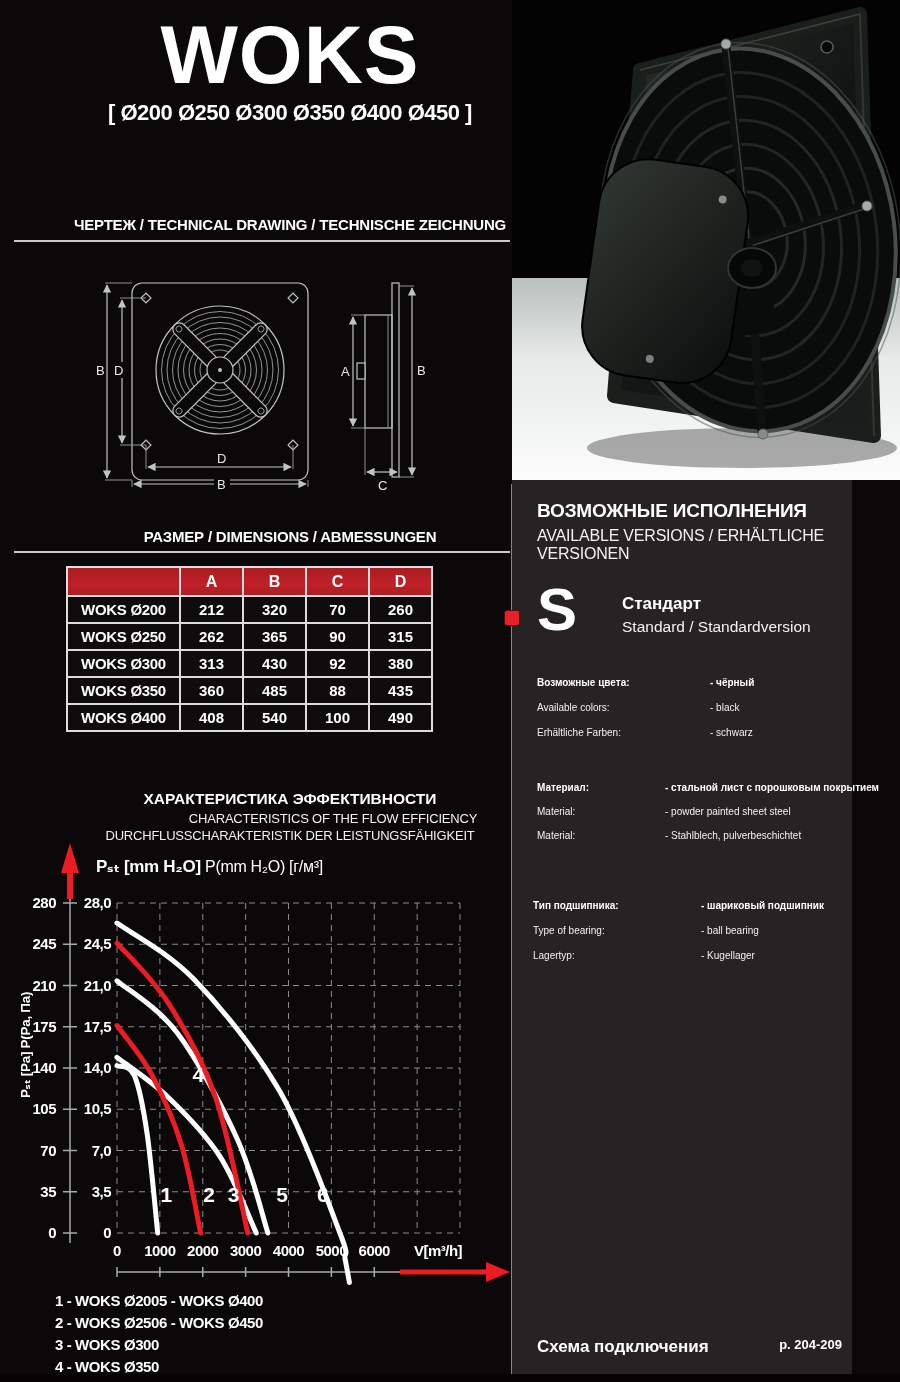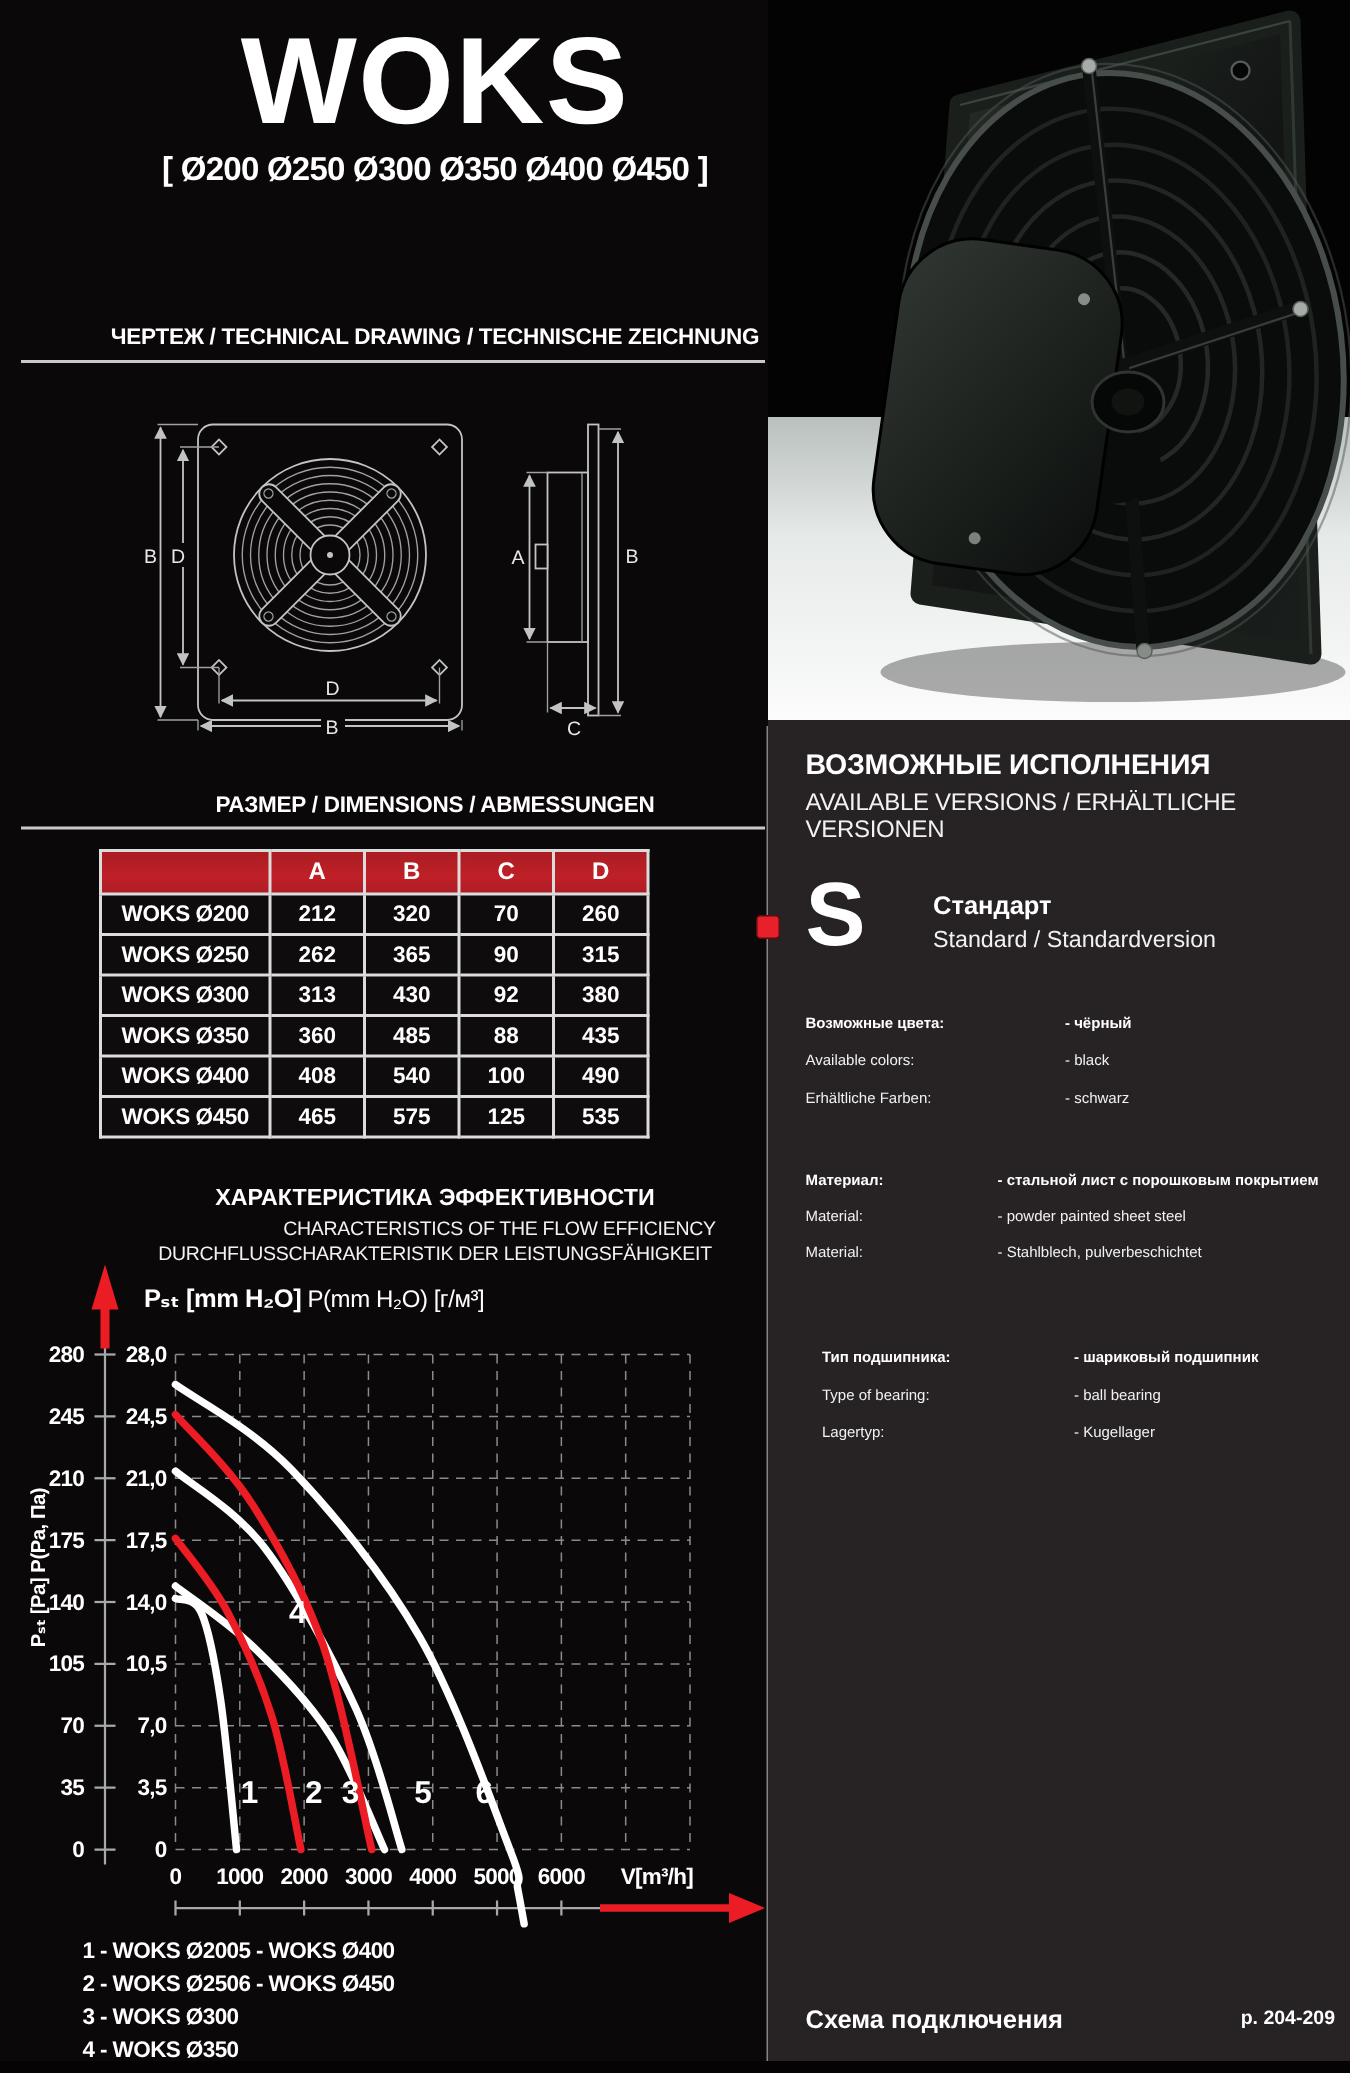--- a/index.html
+++ b/index.html
@@ -51,37 +51,37 @@
   #legend{left:55px;top:1292px;display:grid;grid-template-rows:repeat(4,22px);grid-auto-flow:column;grid-auto-columns:104px;color:#fff;font-size:15px;font-weight:bold;letter-spacing:-0.4px;white-space:nowrap;}
 
   
   #draw-svg{left:85px;top:262px;}
   .dline{stroke:#C2C4C4;stroke-width:1.2;fill:none;}
   .dthin{stroke:#9FA1A2;stroke-width:0.9;fill:none;}
   .dfill{fill:#0B0809;}
   .dtext{fill:#E8E8E8;font-size:13px;}
 
   
-  #panel{left:512px;top:0;width:388px;height:1382px;background:#272223;}
+  #panel{left:512px;top:0;width:340px;height:1382px;background:#272223;}
   #divider{left:511px;top:484px;width:1px;height:890px;background:#9B9B9B;opacity:.85;}
   #red-marker{left:504px;top:610px;width:14px;height:14px;background:#E8202A;border:1px solid #5E0B0F;border-radius:3px;}
   #v-ru{left:25px;top:500px;font-size:19px;font-weight:bold;color:#fff;letter-spacing:-0.2px;}
   #v-en{left:25px;top:527px;font-size:16px;color:#F2F2F2;letter-spacing:-0.2px;}
   #v-code{left:25px;top:580px;font-size:60px;font-weight:bold;color:#fff;line-height:1;}
   #v-name-ru{left:110px;top:594px;font-size:17px;font-weight:bold;color:#fff;}
   #v-name-en{left:110px;top:618px;font-size:15.5px;color:#F2F2F2;}
   .spec{color:#F2F2F2;font-size:10px;width:352px;}
   .spec .spec-row{display:grid;line-height:25px;}
   .spec .spec-row.bold{font-weight:bold;color:#fff;}
   .spec.colors .spec-row{grid-template-columns:173px 1fr;}
   .spec.material .spec-row{grid-template-columns:128px 1fr;line-height:24px;}
   .spec.bearing .spec-row{grid-template-columns:168px 1fr;}
   #spec-colors-blk{left:25px;top:670px;}
   #spec-material-blk{left:25px;top:776px;}
-  #spec-bearing-blk{left:36px;top:893px;}
+  #spec-bearing-blk{left:21px;top:893px;}
   #footer-left{left:25px;top:1337px;font-size:17px;font-weight:bold;color:#fff;}
   #footer-right{right:10px;top:1337px;font-size:13px;font-weight:bold;color:#fff;}
   #bottom-bar{left:0;top:1374px;width:900px;height:8px;background:#050304;}
 </style>
 </head>
 <body>
 
 <div id="page">
 
   <div id="title" class="abs center">WOKS</div>
@@ -212,27 +212,20 @@
             <td>485</td>
             <td>88</td>
             <td>435</td>
           </tr>
           <tr>
             <th>WOKS Ø400</th>
             <td>408</td>
             <td>540</td>
             <td>100</td>
             <td>490</td>
-          </tr>
-          <tr>
-            <th>WOKS Ø450</th>
-            <td>465</td>
-            <td>575</td>
-            <td>125</td>
-            <td>535</td>
           </tr>
         </tbody>
     </table>
   </div>
 
   <div id="ch-ru" class="abs center">ХАРАКТЕРИСТИКА ЭФФЕКТИВНОСТИ</div>
   <div id="ch-en" class="abs center">CHARACTERISTICS OF THE FLOW EFFICIENCY</div>
   <div id="ch-de" class="abs center">DURCHFLUSSCHARAKTERISTIK DER LEISTUNGSFÄHIGKEIT</div>
   <div id="y-title" class="abs">
     <b>Pₛₜ [mm H₂O]</b>

